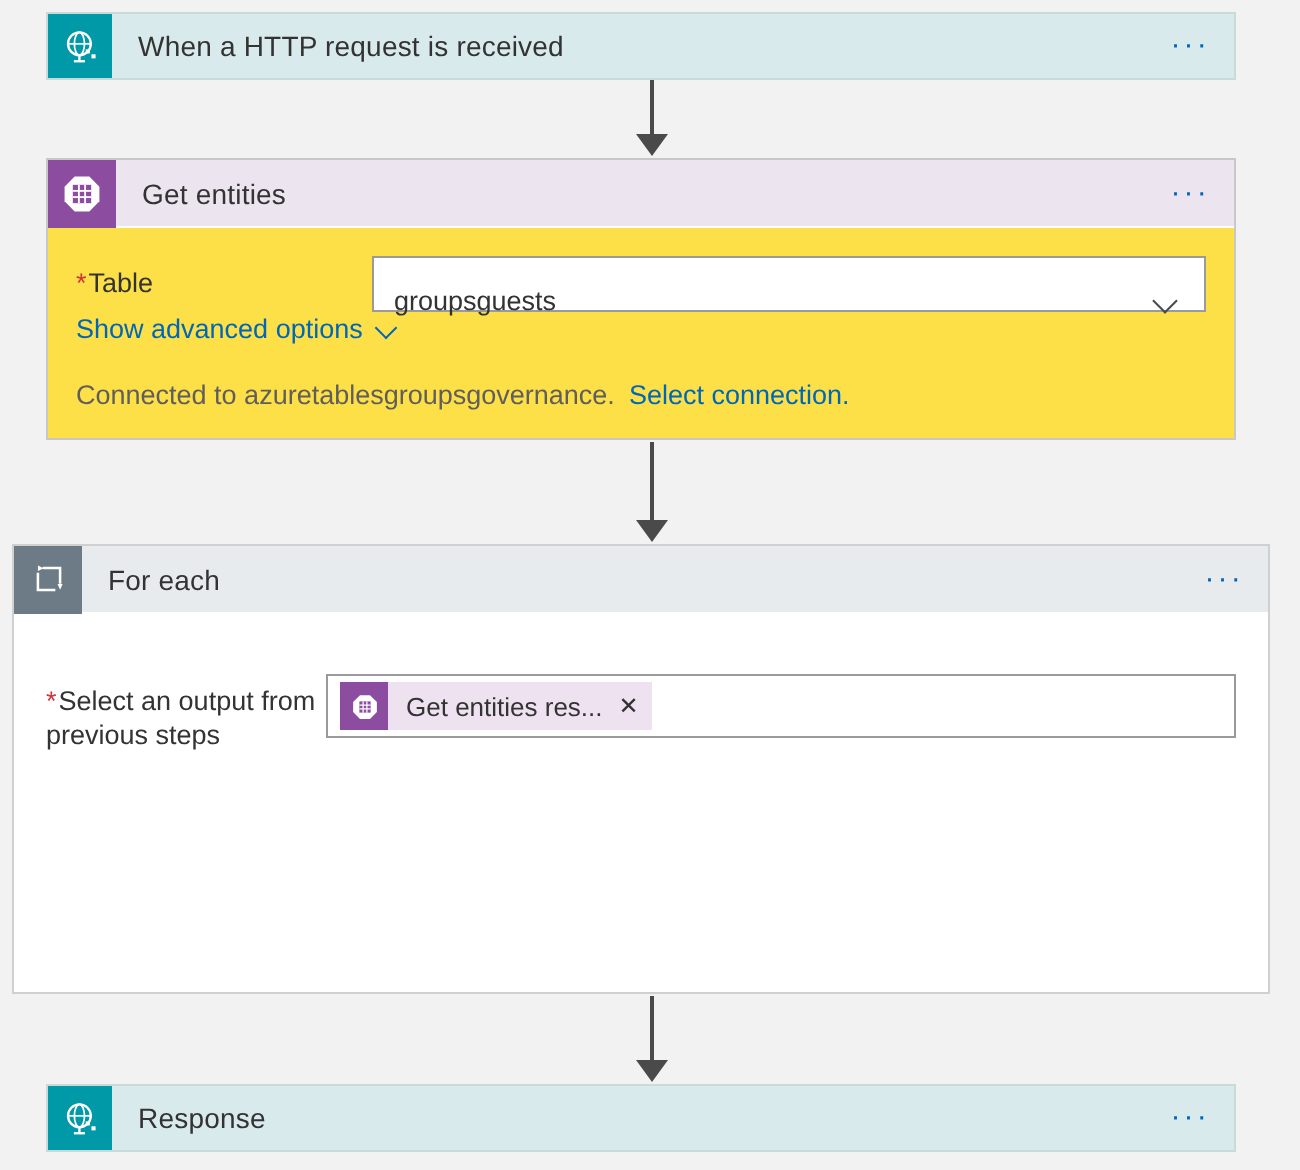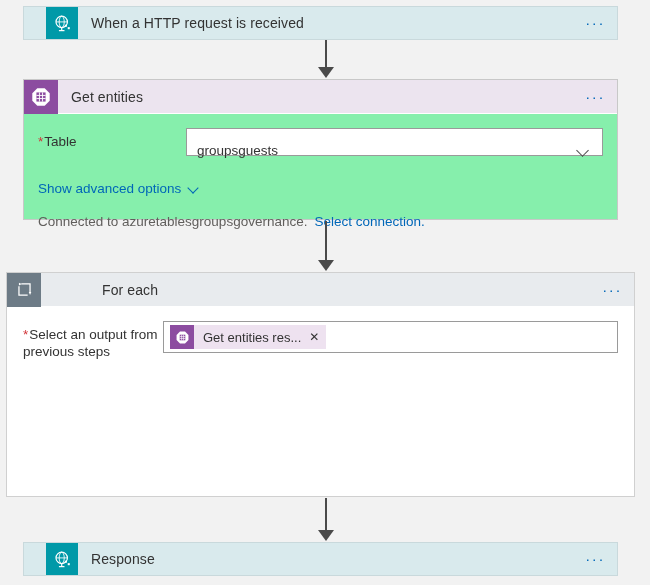--- a/index.html
+++ b/index.html
@@ -12,21 +12,21 @@
     background: #f2f2f2;
     font-family: "Liberation Sans", sans-serif;
     font-size: 13.5px;
     color: #333333;
     overflow: hidden;
     position: relative;
   }
 
   
   .card {
-    background: #86efac;
+    background: #fde047;
     border: 1px solid #c8c8c8;
     box-sizing: border-box;
   }
 
   .card-header {
     display: flex;
     align-items: center;
     height: 34px;
     box-sizing: border-box;
     position: relative;
@@ -68,21 +68,21 @@
   
   .teal-card {
     position: absolute;
     left: 23px;
     width: 595px;
     height: 34px;
     border: 1px solid #c9d9dc;
     background: #d9eaed;
     box-sizing: border-box;
   }
-  .teal-card .card-header { height: 32px; padding-left: 22px; }
+  .teal-card .card-header { height: 32px; }
   .teal-card .icon-box { width: 32px; height: 32px; min-width: 32px; }
 
   
   #get-entities-card {
     position: absolute;
     left: 23px;
     top: 79px;
     width: 595px;
     height: 141px;
   }
@@ -131,21 +131,21 @@
     content: "";
     position: absolute;
     left: 1px; top: 2px;
     width: 8px; height: 8px;
     border-right: 1.4px solid #4a4a4a;
     border-bottom: 1.4px solid #4a4a4a;
     transform: rotate(45deg);
   }
 
   .adv-link {
-    margin-top: 25px;
+    margin-top: 1px;
     color: #0067b8;
     font-size: 13.5px;
     display: inline-flex;
     align-items: center;
     cursor: pointer;
   }
   .adv-chev {
     width: 12px; height: 12px;
     position: relative;
     margin-left: 7px;
@@ -178,29 +178,28 @@
     top: 272px;
     width: 629px;
     height: 225px;
     background: #ffffff;
     border: 1px solid #d0d0d0;
     box-sizing: border-box;
   }
   #foreach-card .card-header {
     background: #e8ebee;
     border-bottom: 1px solid #ffffff;
-    gap: 48px;
   }
 
   .foreach-body { padding: 0 16px; }
 
   .fe-field-row {
     display: flex;
     align-items: flex-start;
-    margin-top: 14px;
+    margin-top: 30px;
   }
   .fe-label {
     width: 140px;
     min-width: 140px;
     font-size: 13.5px;
     color: #333333;
     line-height: 17px;
     padding-top: 5px;
   }
   .token-input {

